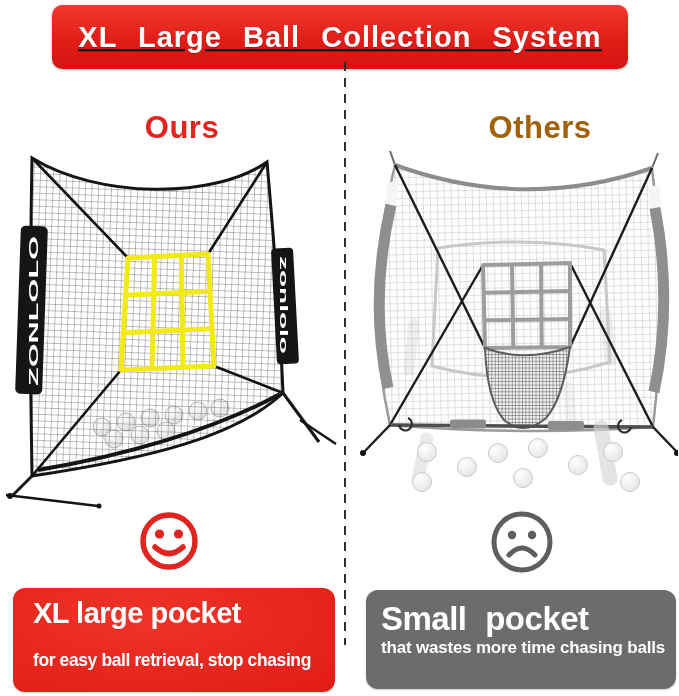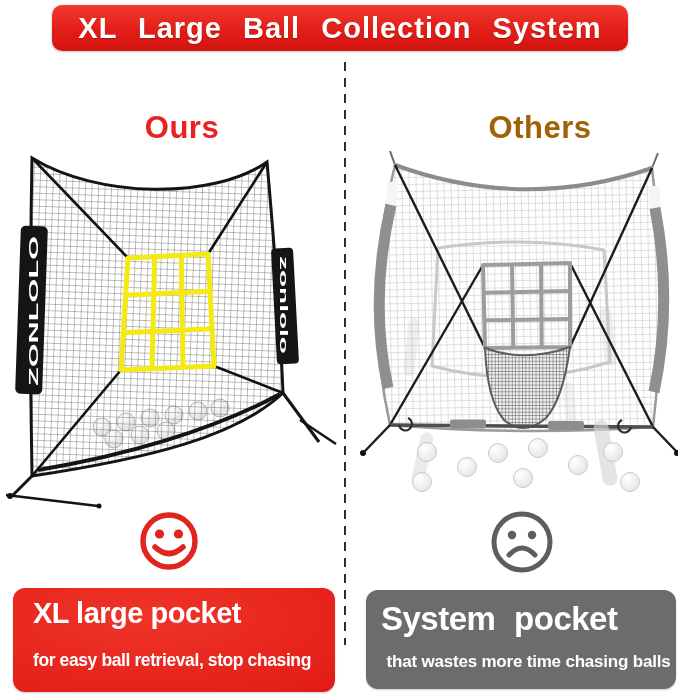--- a/index.html
+++ b/index.html
@@ -1,22 +1,22 @@
 <!DOCTYPE html>
 <html><head>
 <meta charset="utf-8">
 <style>
   * { margin:0; padding:0; box-sizing:border-box; }
   html,body { width:679px; height:696px; }
   body { background:#ffffff; font-family:"Liberation Sans",sans-serif; position:relative; overflow:hidden; }
 
-  .banner { position:absolute; left:52px; top:5px; width:576px; height:46px; border-radius:10px;
+  .banner { position:absolute; left:52px; top:5px; width:576px; height:64px; border-radius:10px;
             background:linear-gradient(180deg,#f03a30 0%,#e21d18 55%,#d31410 100%);
             display:flex; align-items:center; justify-content:center;
-            box-shadow:0 1px 3px rgba(0,0,0,.25); }
+            box-shadow:0 1px 3px rgba(0,0,0,.25);text-decoration:underline; }
   .banner-title { color:#fff; font-size:29px; font-weight:bold; letter-spacing:1px; word-spacing:12px;
                   text-shadow:0 1px 1px rgba(0,0,0,.25); white-space:nowrap; }
 
   .divider { position:absolute; left:344px; top:62px; width:2px; height:583px;
              background-image:repeating-linear-gradient(180deg,#2e2e2e 0 9px,transparent 9px 16px); }
 
   .col-label { position:absolute; top:110px; font-size:31px; font-weight:bold; text-align:center; letter-spacing:0.5px; }
   .ours-label { left:12px; width:340px; color:#e8231f; }
   .others-label { left:400px; width:280px; color:#a16207; }
 
@@ -32,21 +32,21 @@
   .callout-ours { left:13px; top:588px; width:322px; height:104px; padding:9px 0 14px 20px;
                   background:radial-gradient(120% 130% at 40% 28%, #ef3428 0%, #e21d17 70%, #d61711 100%);
                   box-shadow:0 1px 2px rgba(0,0,0,.2); }
   .callout-ours .callout-title { font-size:29px; font-weight:bold; letter-spacing:-0.5px; }
   .callout-ours .callout-line  { font-size:17.5px; font-weight:bold; letter-spacing:-0.4px; line-height:1.4; white-space:nowrap; }
   .callout-ours .callout-line.first { margin-top:18px; }
 
   .callout-others { left:366px; top:590px; width:310px; height:99px; padding:10px 0 0 15px;
                     background:#6c6c6e; box-shadow:0 1px 2px rgba(0,0,0,.2); }
   .callout-others .callout-title { font-size:33px; font-weight:bold; word-spacing:10px; letter-spacing:-0.5px; }
-  .callout-others .callout-line  { font-size:17px; font-weight:bold; letter-spacing:-0.2px; margin-top:14px; white-space:nowrap;text-align:center; }
+  .callout-others .callout-line  { font-size:17px; font-weight:bold; letter-spacing:-0.2px; margin-top:0; white-space:nowrap; }
 
   svg text { font-family:"Liberation Sans",sans-serif; }
 </style>
 </head>
 <body>
 
 <div class="banner">
   <span class="banner-title">XL Large Ball Collection System</span>
 </div>
 
@@ -214,15 +214,15 @@
   <circle cx="44" cy="27" r="4.2" fill="#5e5e5e"></circle>
   <path d="M21,47 Q34,33 47,47" fill="none" stroke="#5e5e5e" stroke-width="5" stroke-linecap="round"></path>
 </svg>
 
 <div class="callout callout-ours">
   <div class="callout-title">XL large pocket</div>
   <div class="callout-line first">for easy ball retrieval, stop chasing</div>
 </div>
 
 <div class="callout callout-others">
-  <div class="callout-title">System pocket</div>
+  <div class="callout-title">Small pocket</div>
   <div class="callout-line">that wastes more time chasing balls</div>
 </div>
 
 </body></html>

